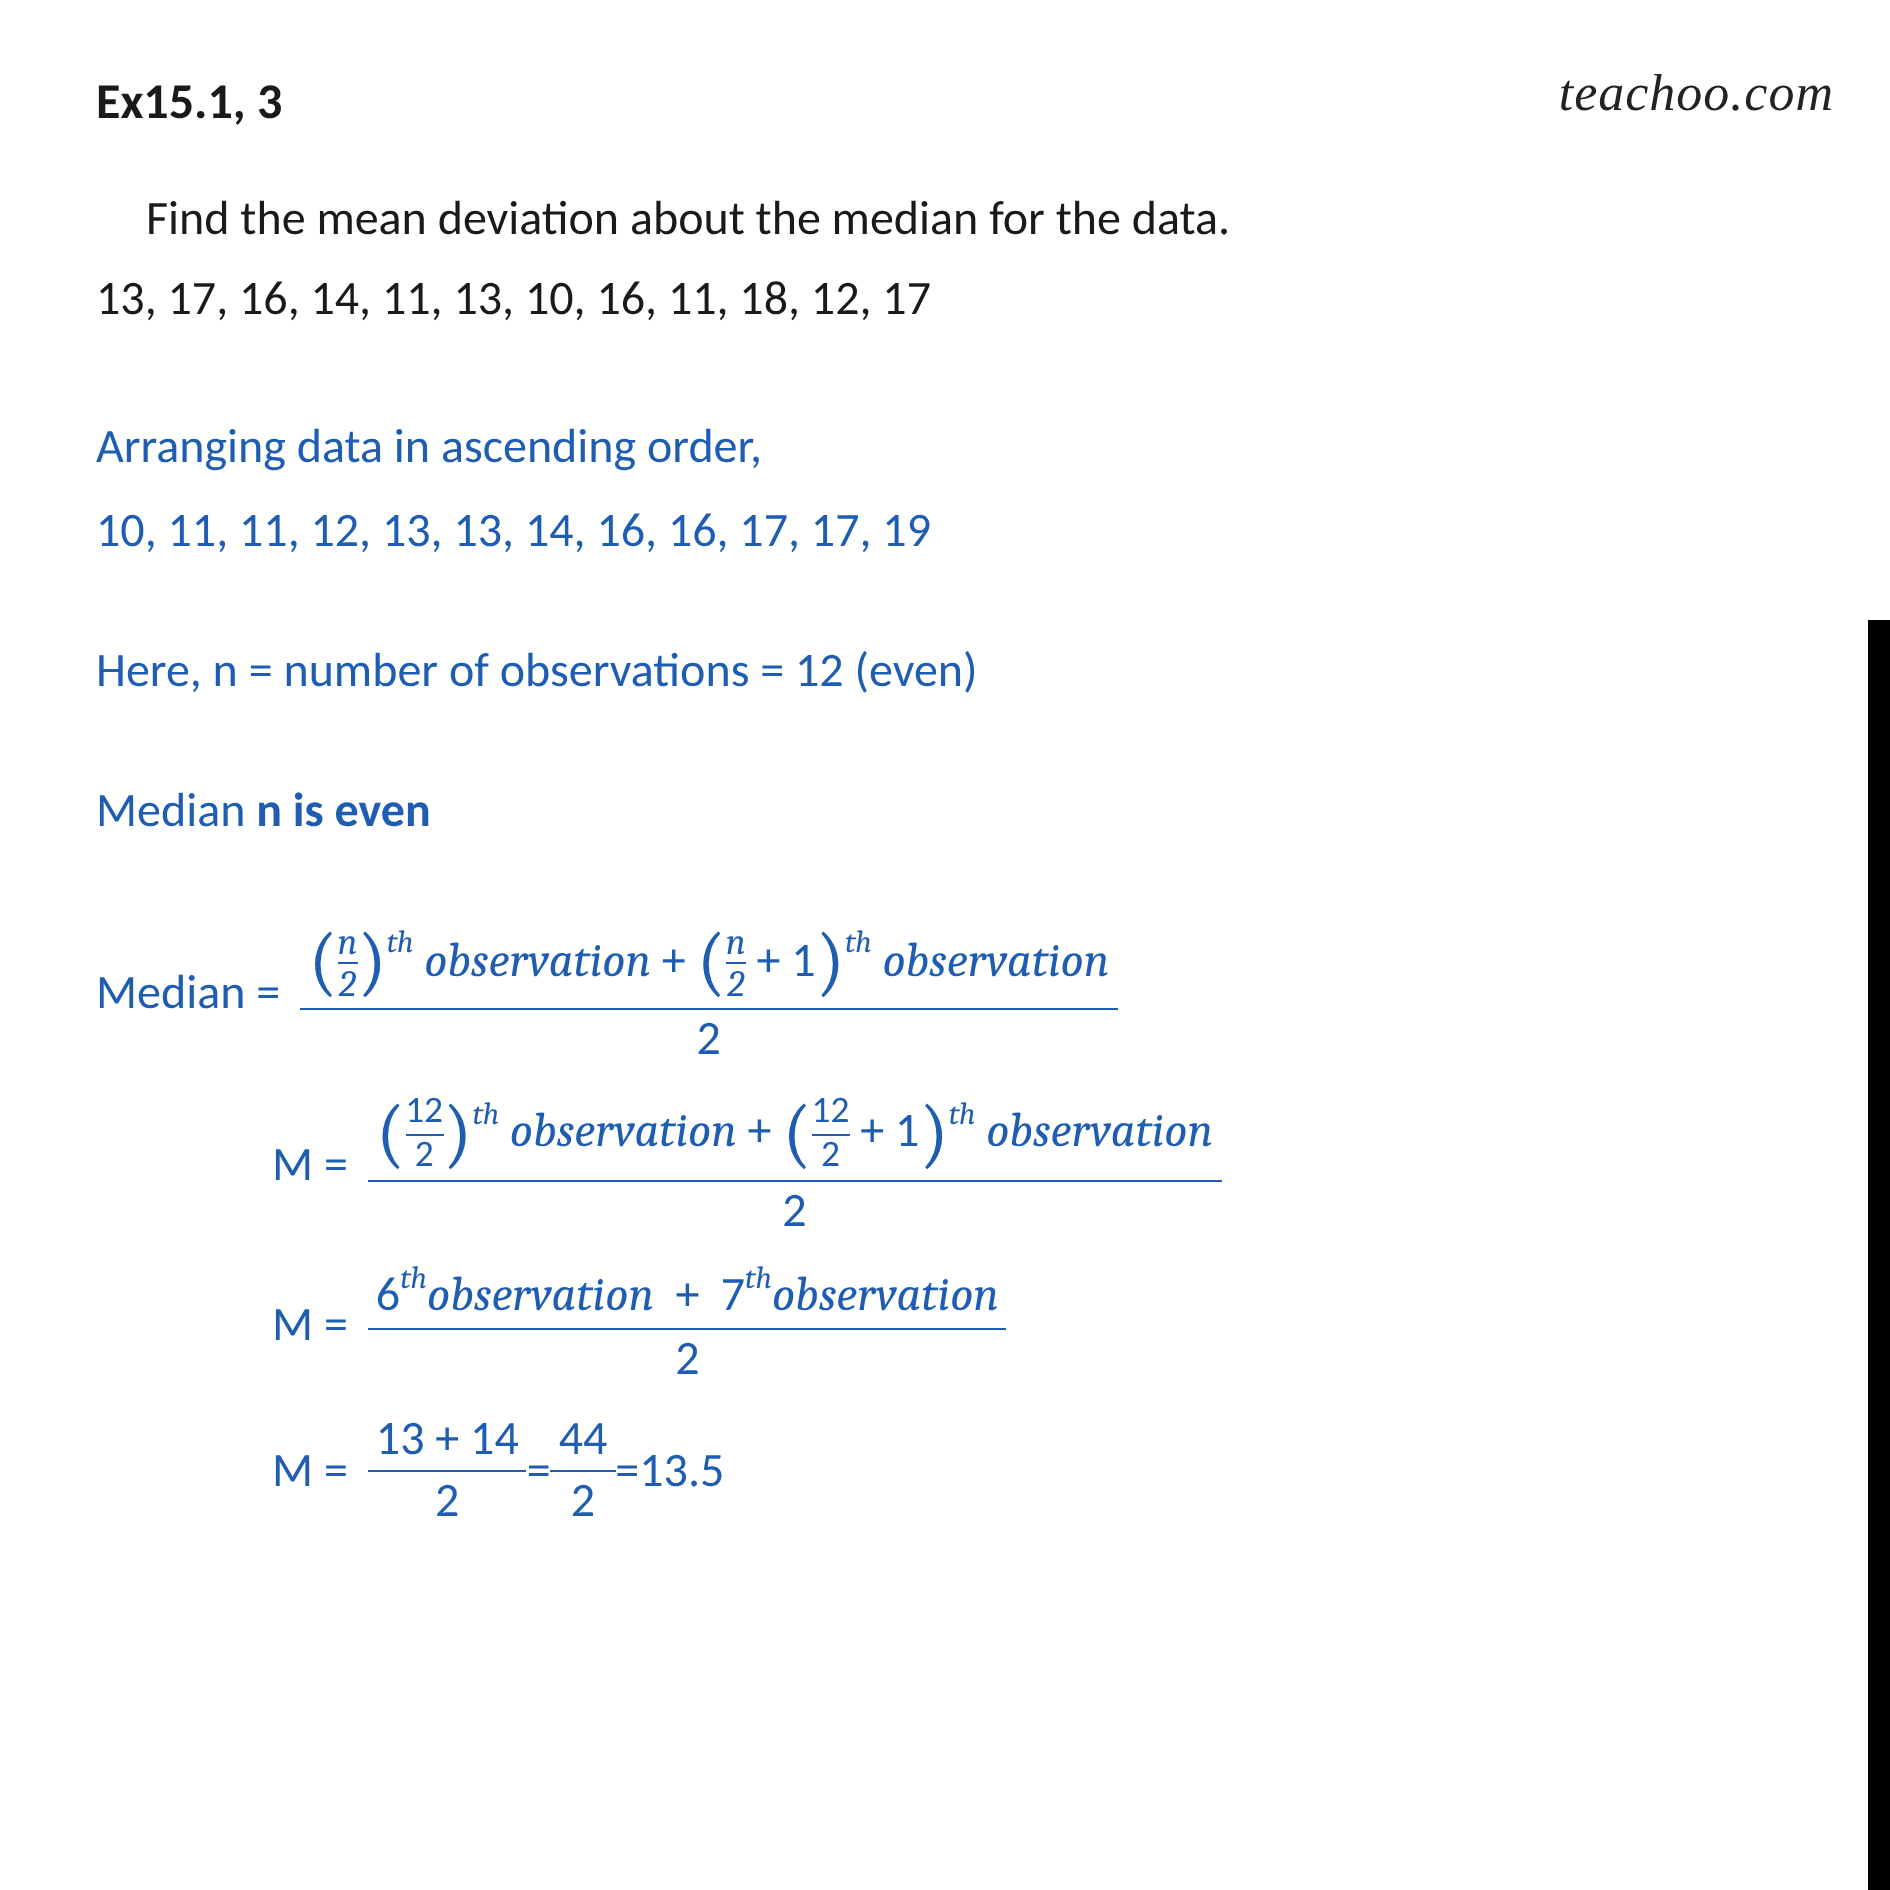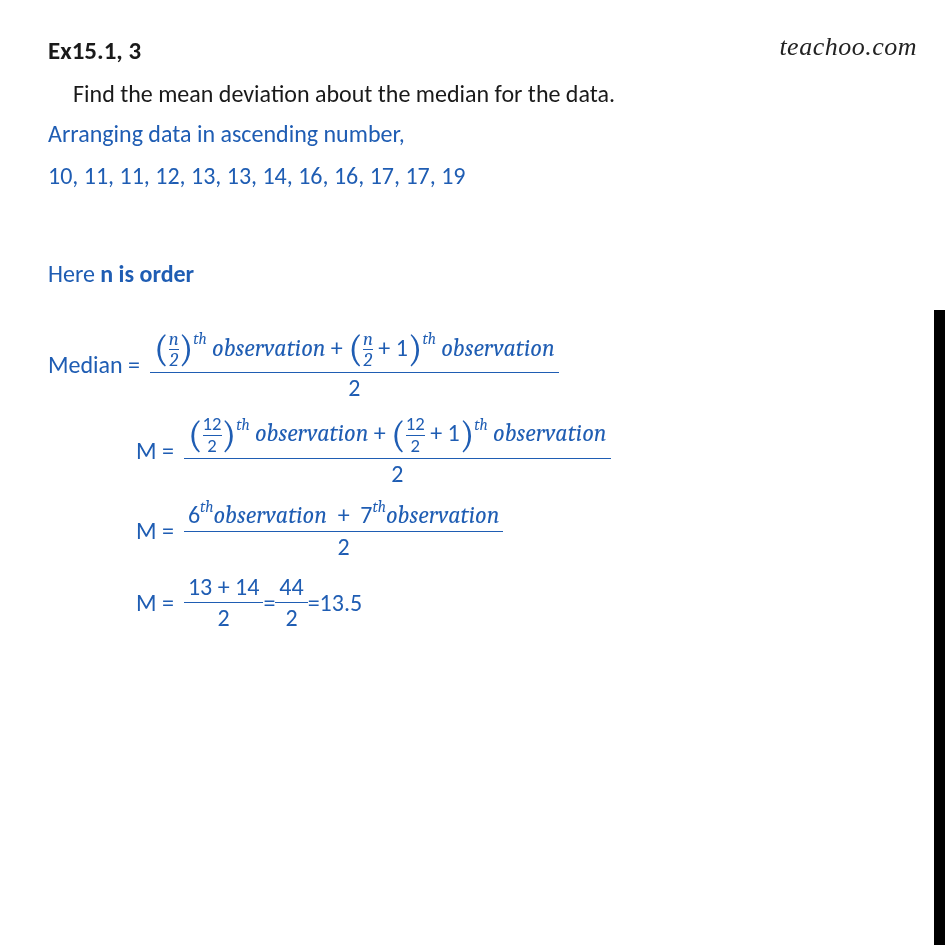--- a/index.html
+++ b/index.html
@@ -41,21 +41,21 @@
     right: 0;
     width: 11px;
     top: 310px;
     bottom: 0;
     background: #000;
   }
   .title {
     font-weight: 700;
     color: #1a1a1a;
     font-size: 25px;
-    margin-bottom: 6px;
+    margin-bottom: 22px;
   }
   .question {
     color: #1a1a1a;
     font-size: 24px;
     margin-bottom: 4px;
     margin-left: 25px;
   }
   .datarow {
     color: #1a1a1a;
     font-size: 24px;
@@ -153,33 +153,35 @@
 <div class="watermark">teachoo.com</div>
 
 <div class="right-strip">
   <div class="dark"></div>
 </div>
 
 <div class="page">
 
   <div class="title">Ex15.1,  3</div>
   <div class="question">Find the mean deviation about the median for the data.</div>
+  <div class="datarow">13, 17, 16, 14, 11, 13, 10, 16, 11, 18, 12, 17</div>
 
   <div class="solution">
 
-    <p>Arranging data in ascending number,</p>
+    <p>Arranging data in ascending order,</p>
     <p>10, 11, 11, 12, 13, 13, 14, 16, 16, 17, 17, 19</p>
 
     <div class="gap"></div>
 
+    <p>Here, n = number of observations = 12 (even)</p>
 
     <div class="gap"></div>
 
     <p>
-      <span>Here </span><span class="bold">n is order</span>
+      <span>Median </span><span class="bold">n is even</span>
     </p>
 
     <div class="gap-sm"></div>
 
     <div class="formula-row">
       <span class="formula-label upright">Median = </span>
       <span class="frac">
         <span class="num">
           <span class="paren">(</span><span class="small-frac">
               <span>n</span>

